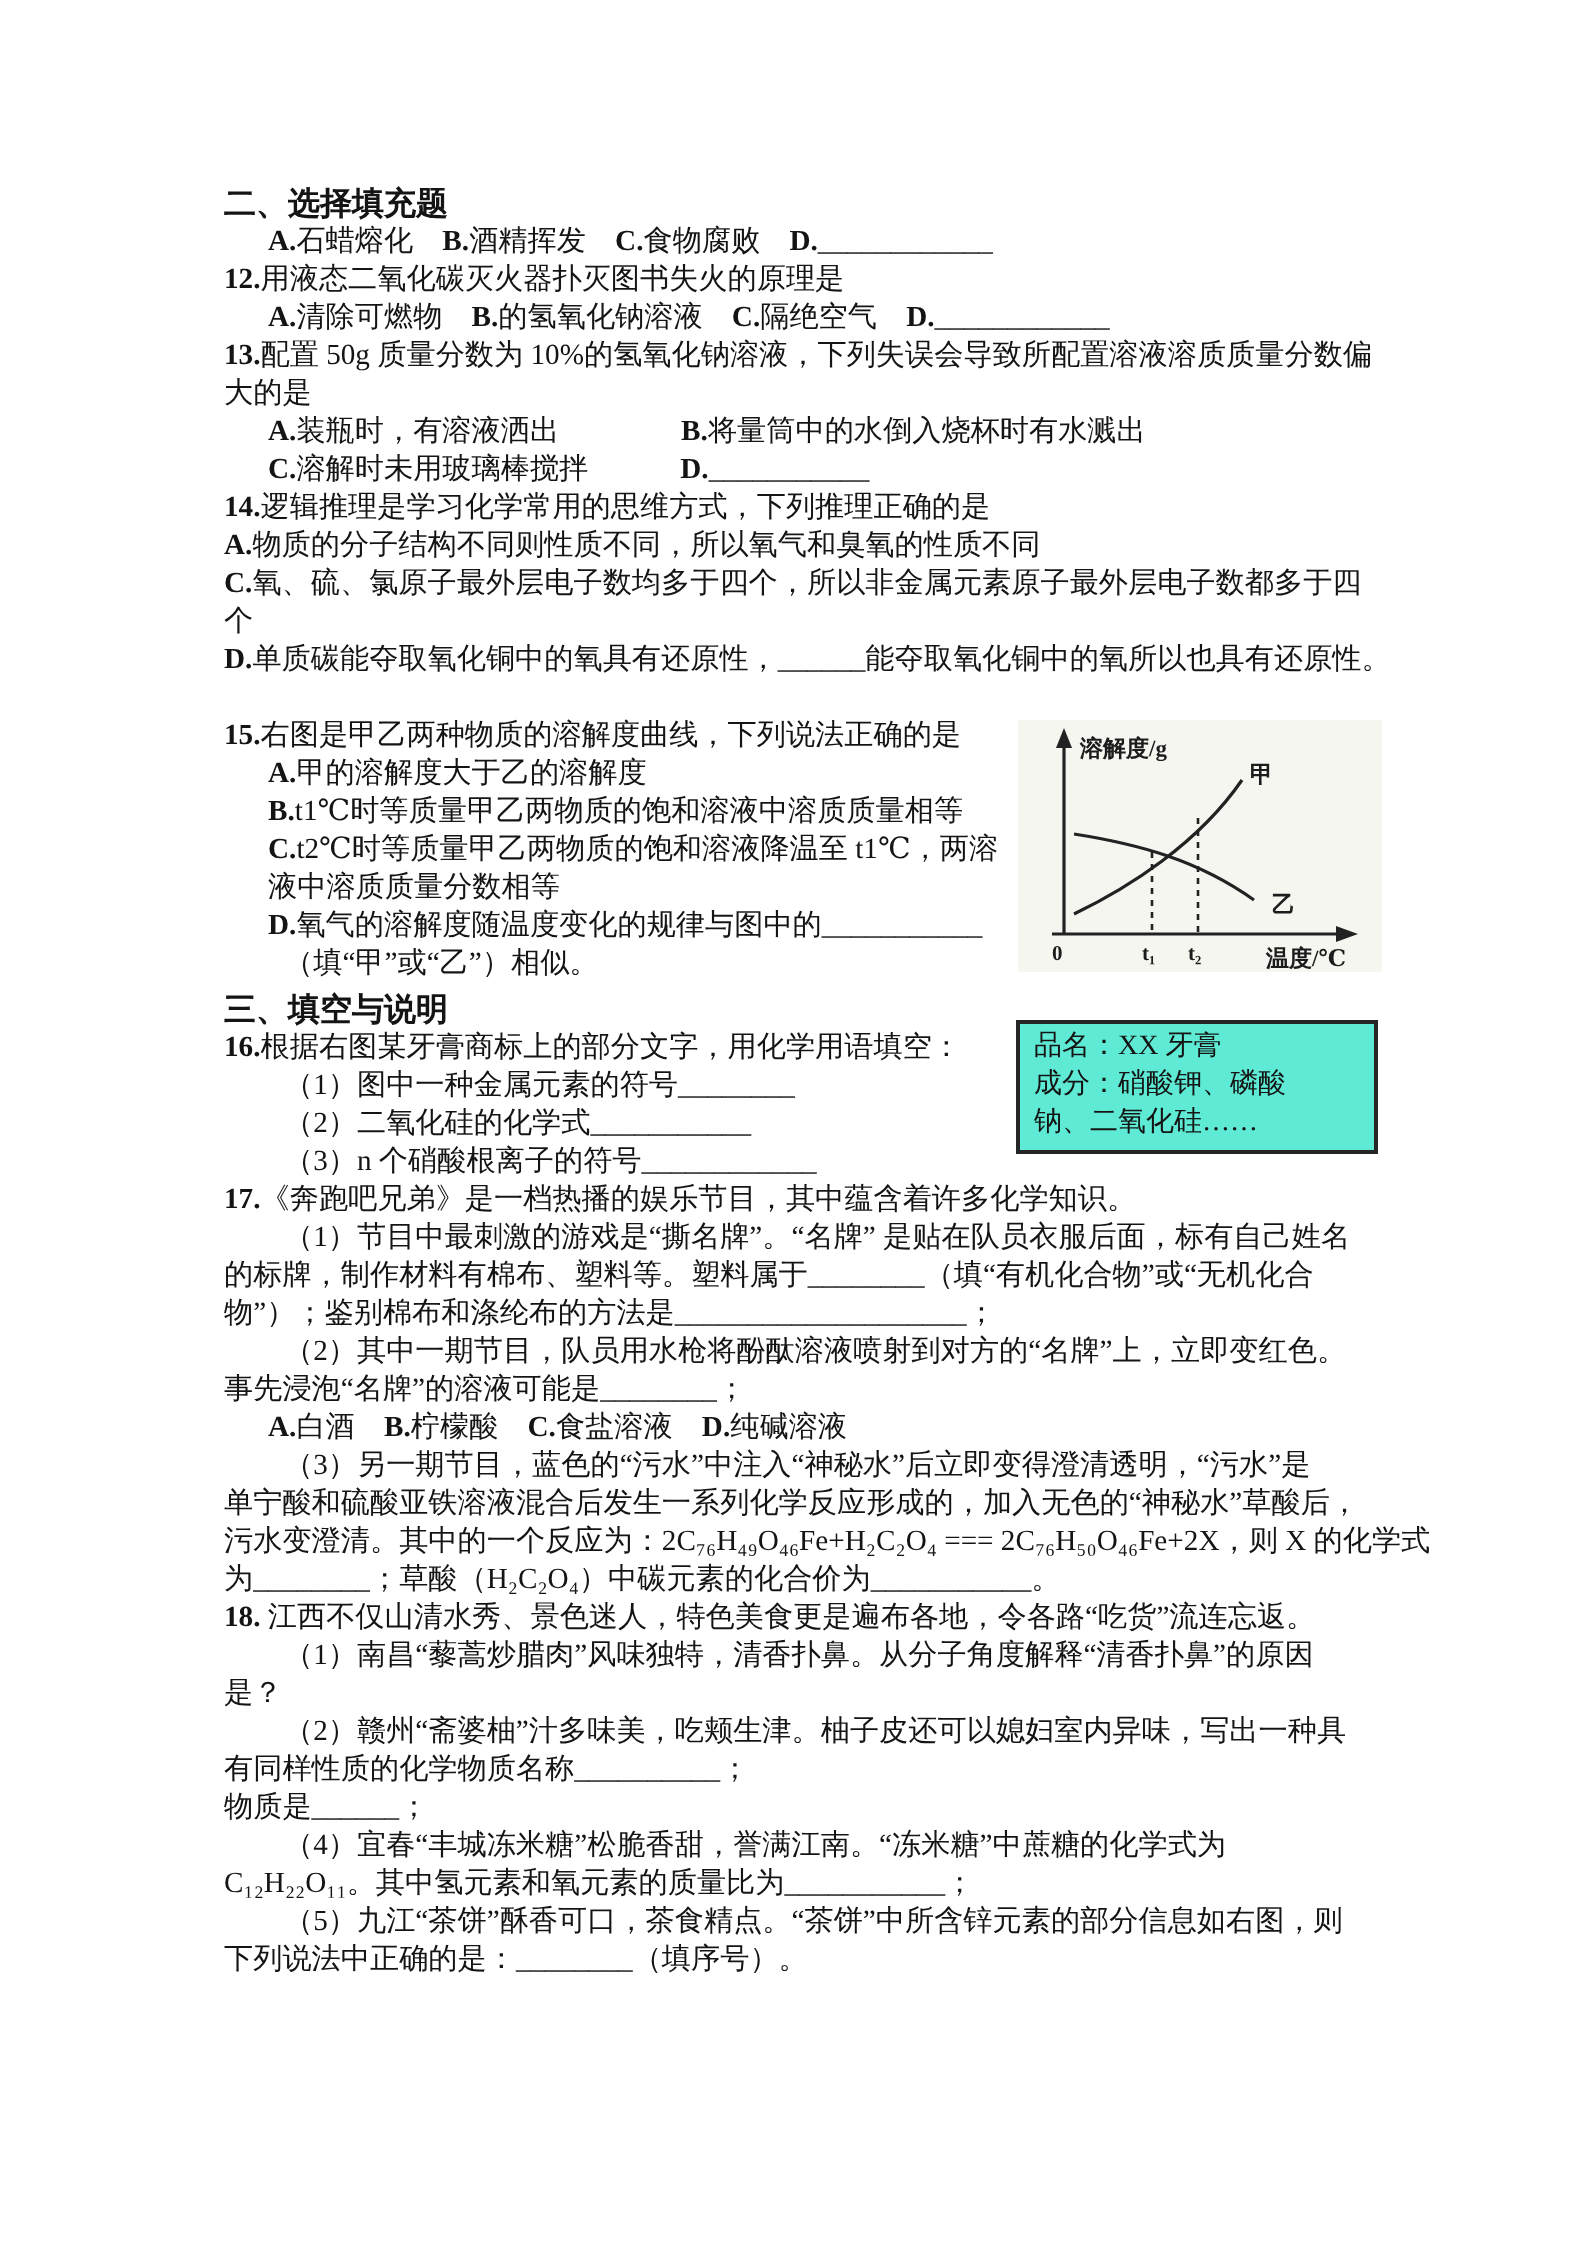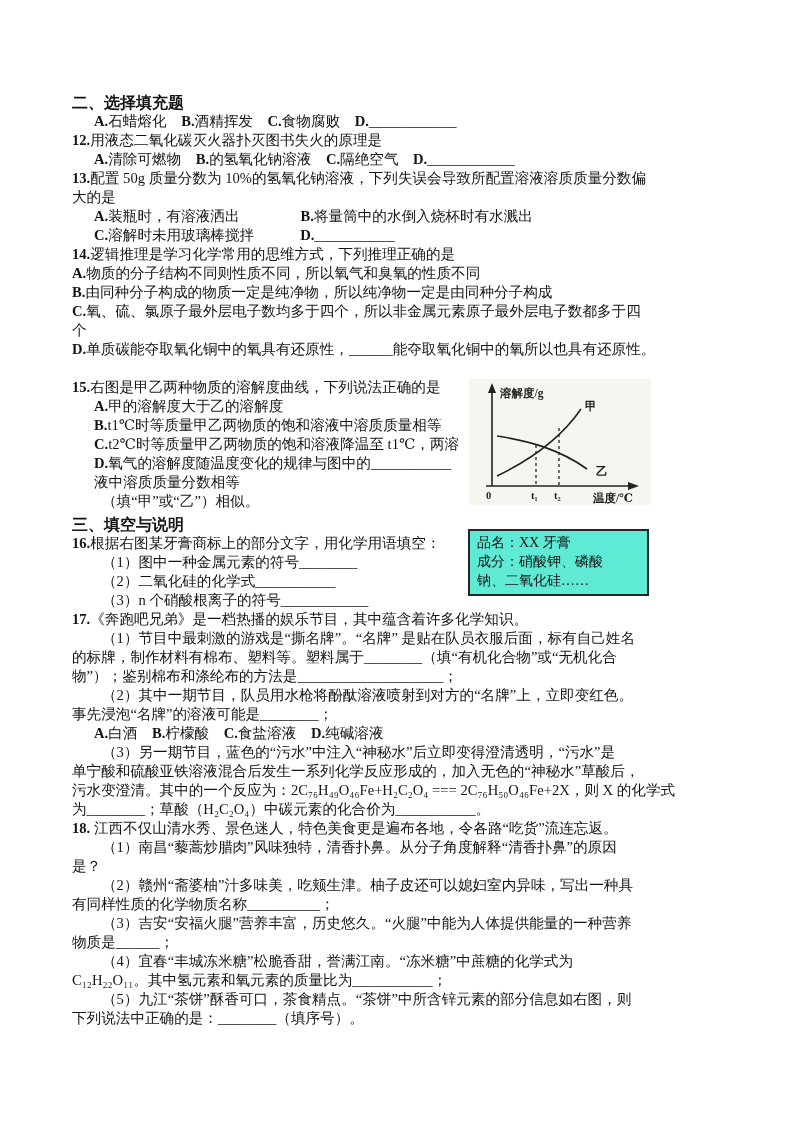--- a/index.html
+++ b/index.html
@@ -1,18 +1,18 @@
 <!DOCTYPE html>
 <html><head>
 <meta charset="utf-8">
 <style>
   html,body{margin:0;padding:0;background:#ffffff;}
   body{width:794px;height:1123px;overflow:hidden;
        font-family:"Liberation Serif","DejaVu Serif",serif;color:#141414;}
-  .page{position:relative;box-sizing:border-box;width:794px;padding:93px 0 0 72px;}
+  .page{position:relative;box-sizing:border-box;width:794px;padding:93px 0 0 112px;}
   .tl{white-space:nowrap;height:19px;line-height:19px;font-size:14.6px;}
   .hd{font-size:16px;}
   .ind1{padding-left:22px;}
   .ind2{padding-left:30px;}
   .bd{font-weight:bold;}
   .sp{display:inline-block;height:1px;}
   .q15region,.q16region{position:relative;}
   .figure{position:absolute;left:397px;top:1px;width:182px;height:126px;background:#f6f6f1;}
   .figure svg text{font-size:11.5px;font-weight:bold;fill:#1c1c1c;}
   .figure svg .tick{font-size:10.5px;}
@@ -32,35 +32,34 @@
       <div class="tl hd"><span class="bd">二、选择填充题</span></div>
       <div class="tl ind1"><span class="bd">A.</span><span>石蜡熔化　</span><span class="bd">B.</span><span>酒精挥发　</span><span class="bd">C.</span><span>食物腐败　</span><span class="bd">D.</span><span>____________</span></div>
       <div class="tl"><span class="bd">12.</span><span>用液态二氧化碳灭火器扑灭图书失火的原理是</span></div>
       <div class="tl ind1"><span class="bd">A.</span><span>清除可燃物　</span><span class="bd">B.</span><span>的氢氧化钠溶液　</span><span class="bd">C.</span><span>隔绝空气　</span><span class="bd">D.</span><span>____________</span></div>
       <div class="tl"><span class="bd">13.</span><span>配置 50g 质量分数为 10%的氢氧化钠溶液，下列失误会导致所配置溶液溶质质量分数偏</span></div>
       <div class="tl"><span>大的是</span></div>
       <div class="tl ind1"><span class="bd">A.</span><span>装瓶时，有溶液洒出</span><span class="sp" style="width: 61px;"></span><span class="bd">B.</span><span>将量筒中的水倒入烧杯时有水溅出</span></div>
       <div class="tl ind1"><span class="bd">C.</span><span>溶解时未用玻璃棒搅拌</span><span class="sp" style="width: 46px;"></span><span class="bd">D.</span><span>___________</span></div>
       <div class="tl"><span class="bd">14.</span><span>逻辑推理是学习化学常用的思维方式，下列推理正确的是</span></div>
       <div class="tl"><span class="bd">A.</span><span>物质的分子结构不同则性质不同，所以氧气和臭氧的性质不同</span></div>
-      <div class="tl"><span class="bd">B.</span><span>由同种分子构成的物质一定是纯净物，所以纯净物一定是由同种分子构成</span></div>
       <div class="tl"><span class="bd">C.</span><span>氧、硫、氯原子最外层电子数均多于四个，所以非金属元素原子最外层电子数都多于四</span></div>
       <div class="tl"><span>个</span></div>
       <div class="tl"><span class="bd">D.</span><span>单质碳能夺取氧化铜中的氧具有还原性，______能夺取氧化铜中的氧所以也具有还原性。</span></div>
       <div style="height: 19px;"></div>
     </div>
 
   <div class="q15region">
     <div>
         <div class="tl"><span class="bd">15.</span><span>右图是甲乙两种物质的溶解度曲线，下列说法正确的是</span></div>
         <div class="tl ind1"><span class="bd">A.</span><span>甲的溶解度大于乙的溶解度</span></div>
         <div class="tl ind1"><span class="bd">B.</span><span>t1℃时等质量甲乙两物质的饱和溶液中溶质质量相等</span></div>
         <div class="tl ind1"><span class="bd">C.</span><span>t2℃时等质量甲乙两物质的饱和溶液降温至 t1℃，两溶</span></div>
+        <div class="tl ind1"><span>液中溶质质量分数相等</span></div>
         <div class="tl ind1"><span class="bd">D.</span><span>氧气的溶解度随温度变化的规律与图中的___________</span></div>
-        <div class="tl ind1"><span>液中溶质质量分数相等</span></div>
         <div class="tl ind2"><span>（填“甲”或“乙”）相似。</span></div>
       </div>
     <div class="figure">
       <svg width="186" height="126" viewBox="0 0 186 126">
         <line class="ax" x1="23" y1="12" x2="23" y2="107"></line>
         <polygon points="23,4 19,14 27,14" fill="#222"></polygon>
         <line class="ax" x1="17" y1="107" x2="162" y2="107"></line>
         <polygon points="170,107 159,103 159,111" fill="#222"></polygon>
         <path class="cv" d="M 28,97 C 55,84 90,62 112,30"></path>
         <path class="cv" d="M 28,57 C 60,62 90,70 118,90"></path>
@@ -106,21 +105,20 @@
       <div class="tl ind1"><span class="bd">A.</span><span>白酒　</span><span class="bd">B.</span><span>柠檬酸　</span><span class="bd">C.</span><span>食盐溶液　</span><span class="bd">D.</span><span>纯碱溶液</span></div>
       <div class="tl ind2"><span>（3）另一期节目，蓝色的“污水”中注入“神秘水”后立即变得澄清透明，“污水”是</span></div>
       <div class="tl"><span>单宁酸和硫酸亚铁溶液混合后发生一系列化学反应形成的，加入无色的“神秘水”草酸后，</span></div>
       <div class="tl"><span>污水变澄清。其中的一个反应为：2C₇₆H₄₉O₄₆Fe+H₂C₂O₄ === 2C₇₆H₅₀O₄₆Fe+2X，则 X 的化学式</span></div>
       <div class="tl"><span>为________；草酸（H₂C₂O₄）中碳元素的化合价为___________。</span></div>
       <div class="tl"><span class="bd">18.</span><span> 江西不仅山清水秀、景色迷人，特色美食更是遍布各地，令各路“吃货”流连忘返。</span></div>
       <div class="tl ind2"><span>（1）南昌“藜蒿炒腊肉”风味独特，清香扑鼻。从分子角度解释“清香扑鼻”的原因</span></div>
       <div class="tl"><span>是？</span></div>
       <div class="tl ind2"><span>（2）赣州“斋婆柚”汁多味美，吃颊生津。柚子皮还可以媳妇室内异味，写出一种具</span></div>
       <div class="tl"><span>有同样性质的化学物质名称__________；</span></div>
-      <div class="tl ind2"><span>（3）吉安“安福火腿”营养丰富，历史悠久。“火腿”中能为人体提供能量的一种营养</span></div>
       <div class="tl"><span>物质是______；</span></div>
       <div class="tl ind2"><span>（4）宜春“丰城冻米糖”松脆香甜，誉满江南。“冻米糖”中蔗糖的化学式为</span></div>
       <div class="tl"><span>C₁₂H₂₂O₁₁。其中氢元素和氧元素的质量比为___________；</span></div>
       <div class="tl ind2"><span>（5）九江“茶饼”酥香可口，茶食精点。“茶饼”中所含锌元素的部分信息如右图，则</span></div>
       <div class="tl"><span>下列说法中正确的是：________（填序号）。</span></div>
     </div>
 
 </div>
 
 </body></html>

